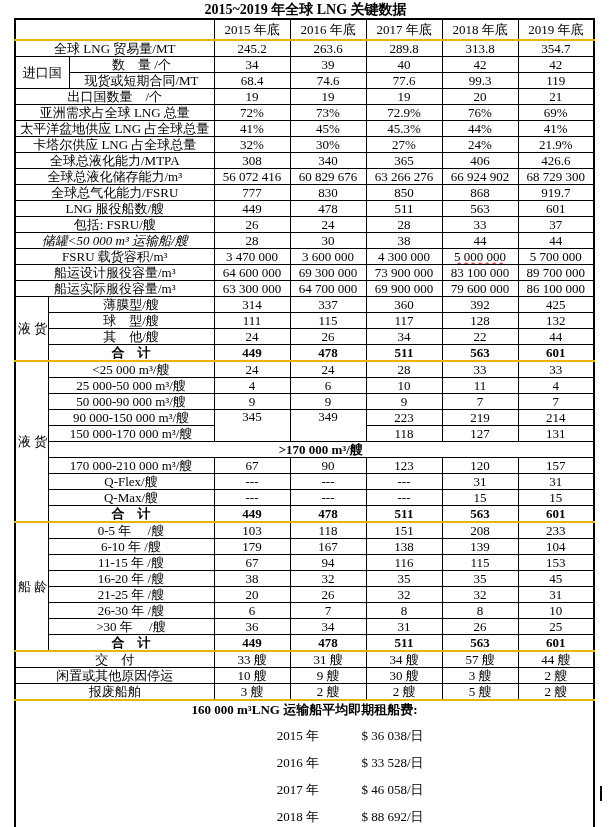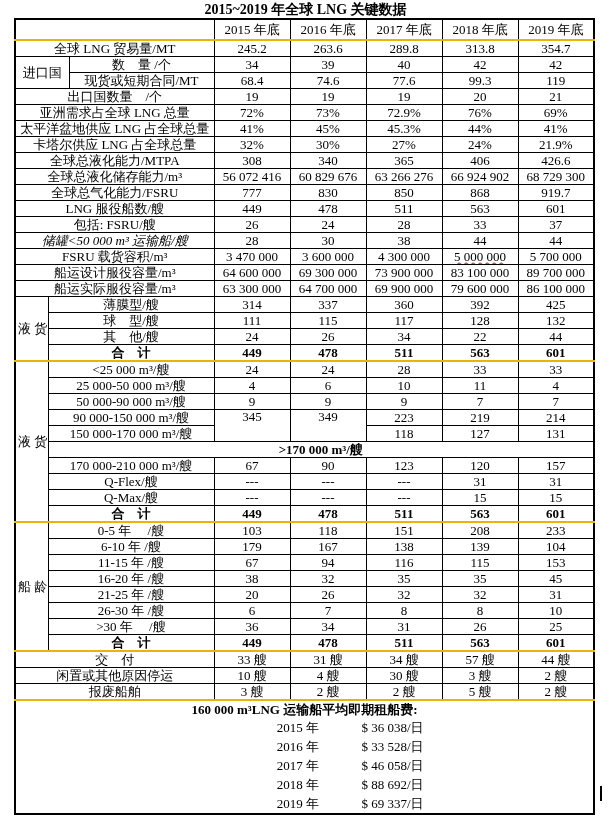--- a/index.html
+++ b/index.html
@@ -32,21 +32,21 @@
   tr.sec td{border-top:2px solid #eab308;}
   td.top{vertical-align:top;}
   .sq{text-decoration:underline wavy #e03a3a;text-decoration-skip-ink:none;}
   .foot-cell{
     text-align:left;padding:1px 0 3px 10px;height:auto;line-height:normal;
     white-space:normal;
     border-radius:9px;
   }
   .foot-head{font-weight:bold;font-size:13px;line-height:17px;}
   .rate-line{line-height:19px;font-size:13px;}
-  .rate-year{display:inline-block;margin-left:49px;width:127px;}
+  .rate-year{display:inline-block;margin-left:49px;width:127px;margin-top:8px;}
   .rate-value{display:inline-block;}
   .cursor-artifact{position:absolute;right:9px;bottom:26px;width:2px;height:15px;background:#000;}
 </style>
 </head>
 <body>
 
 <div>
   <div class="title">2015~2019 年全球 LNG 关键数据</div>
 
   <table class="tbl">
@@ -384,21 +384,21 @@
           <td colspan="3" class="lbl i1">交　付</td>
           <td>33 艘</td>
           <td>31 艘</td>
           <td>34 艘</td>
           <td>57 艘</td>
           <td>44 艘</td>
         </tr>
         <tr>
           <td colspan="3" class="lbl i1">闲置或其他原因停运</td>
           <td>10 艘</td>
-          <td>4 艘</td>
+          <td>9 艘</td>
           <td>30 艘</td>
           <td>3 艘</td>
           <td>2 艘</td>
         </tr>
         <tr>
           <td colspan="3" class="lbl i1">报废船舶</td>
           <td>3 艘</td>
           <td>2 艘</td>
           <td>2 艘</td>
           <td>5 艘</td>

